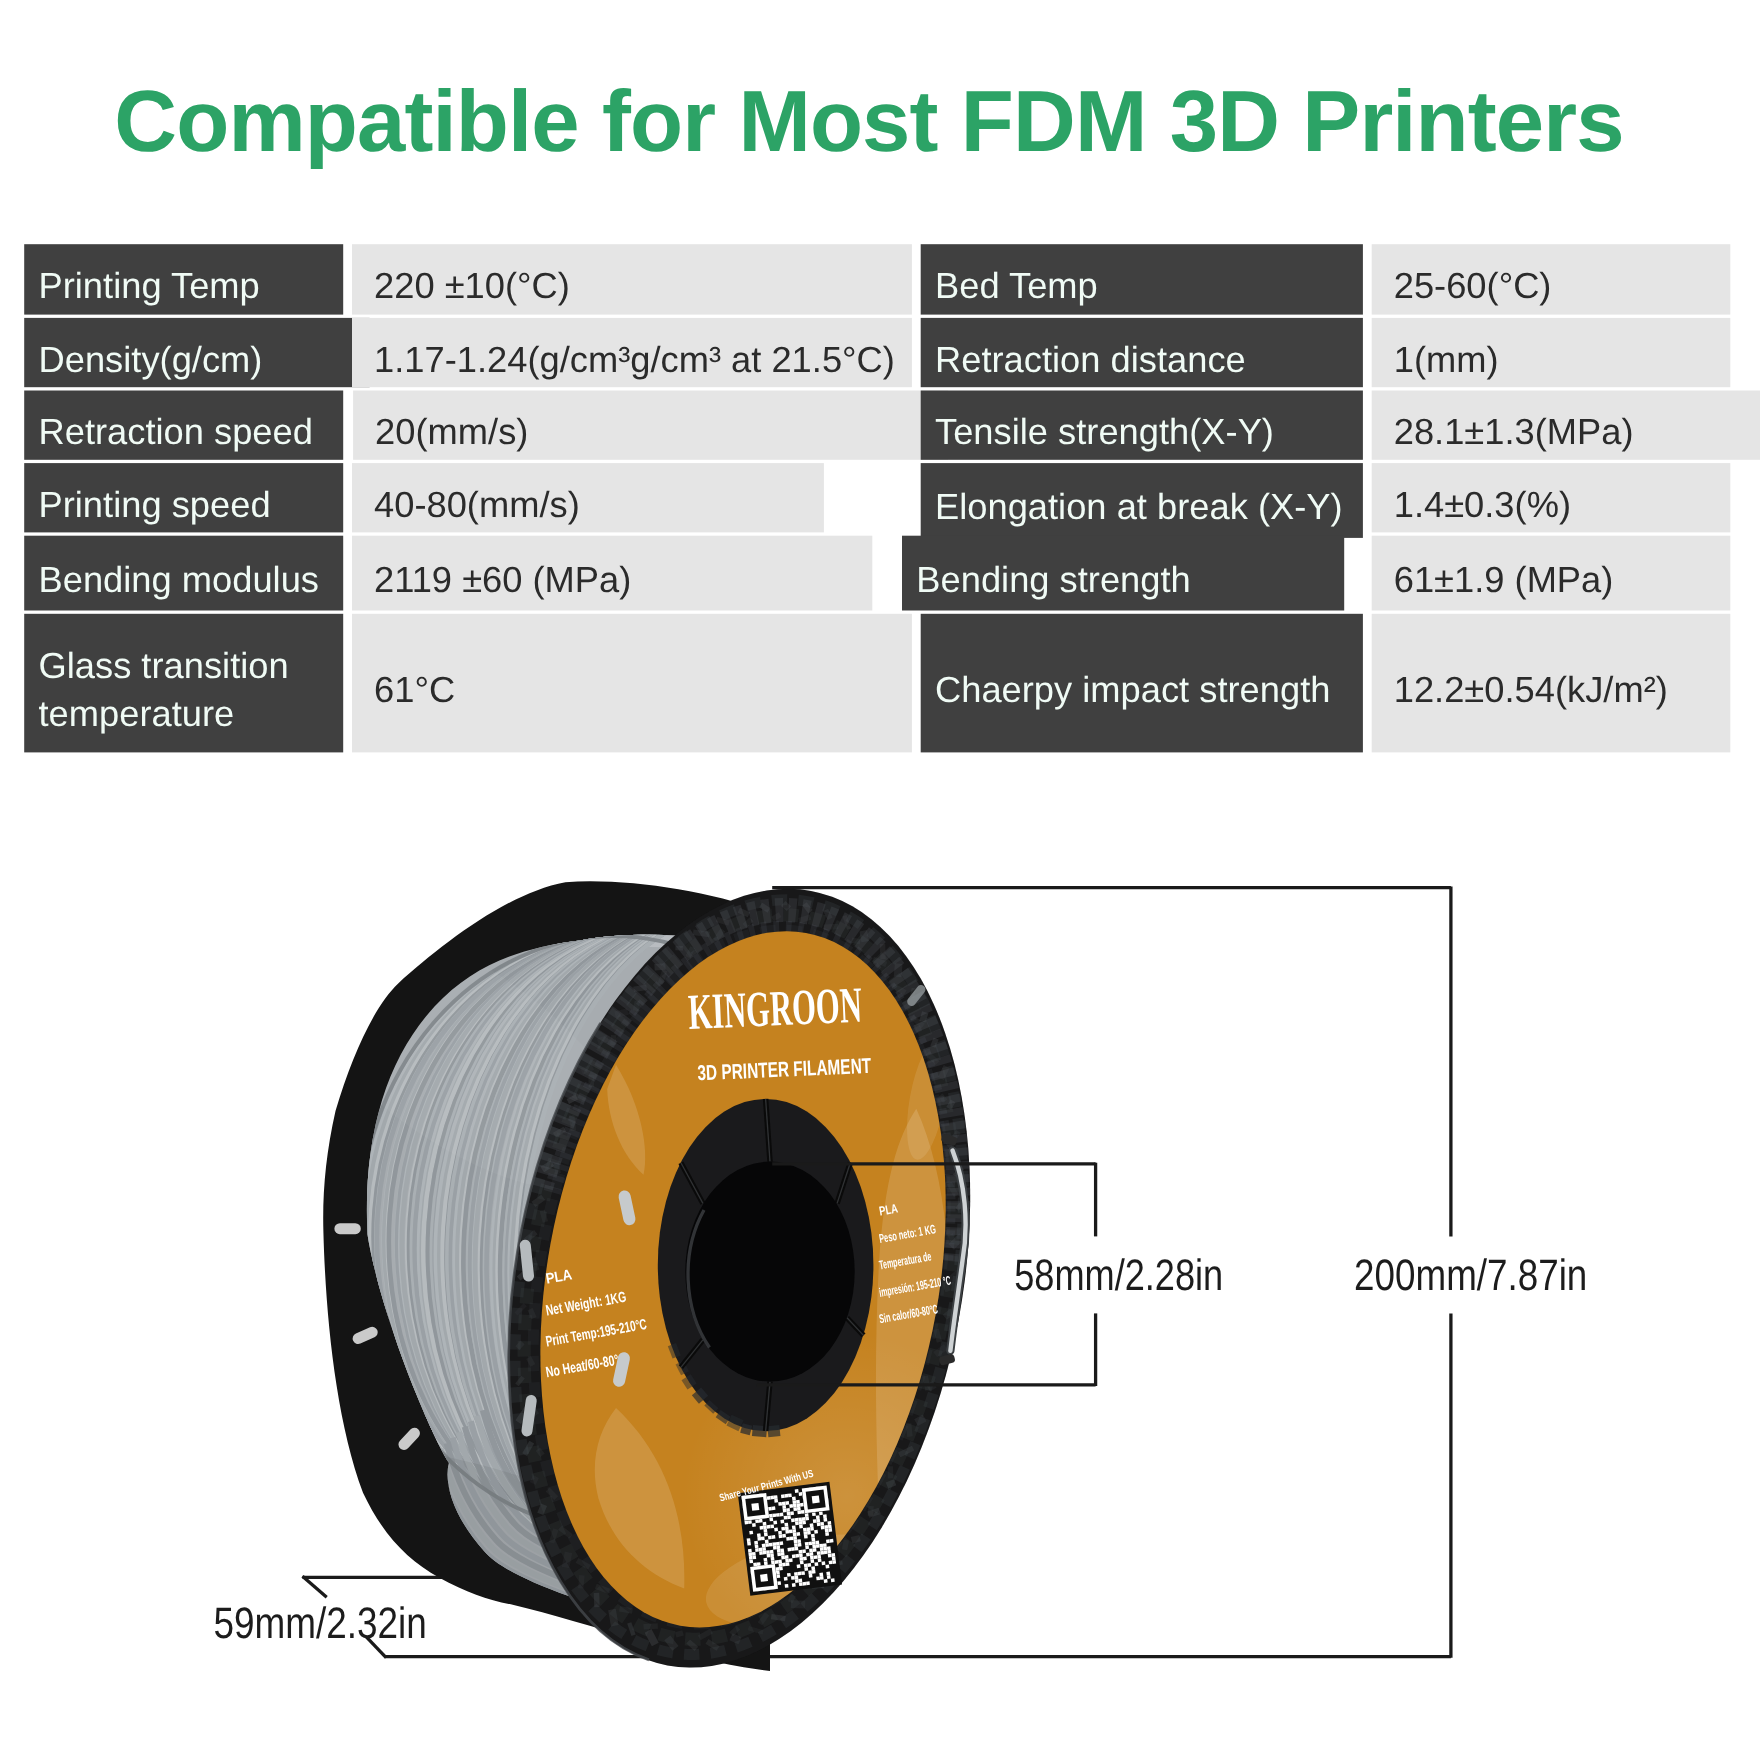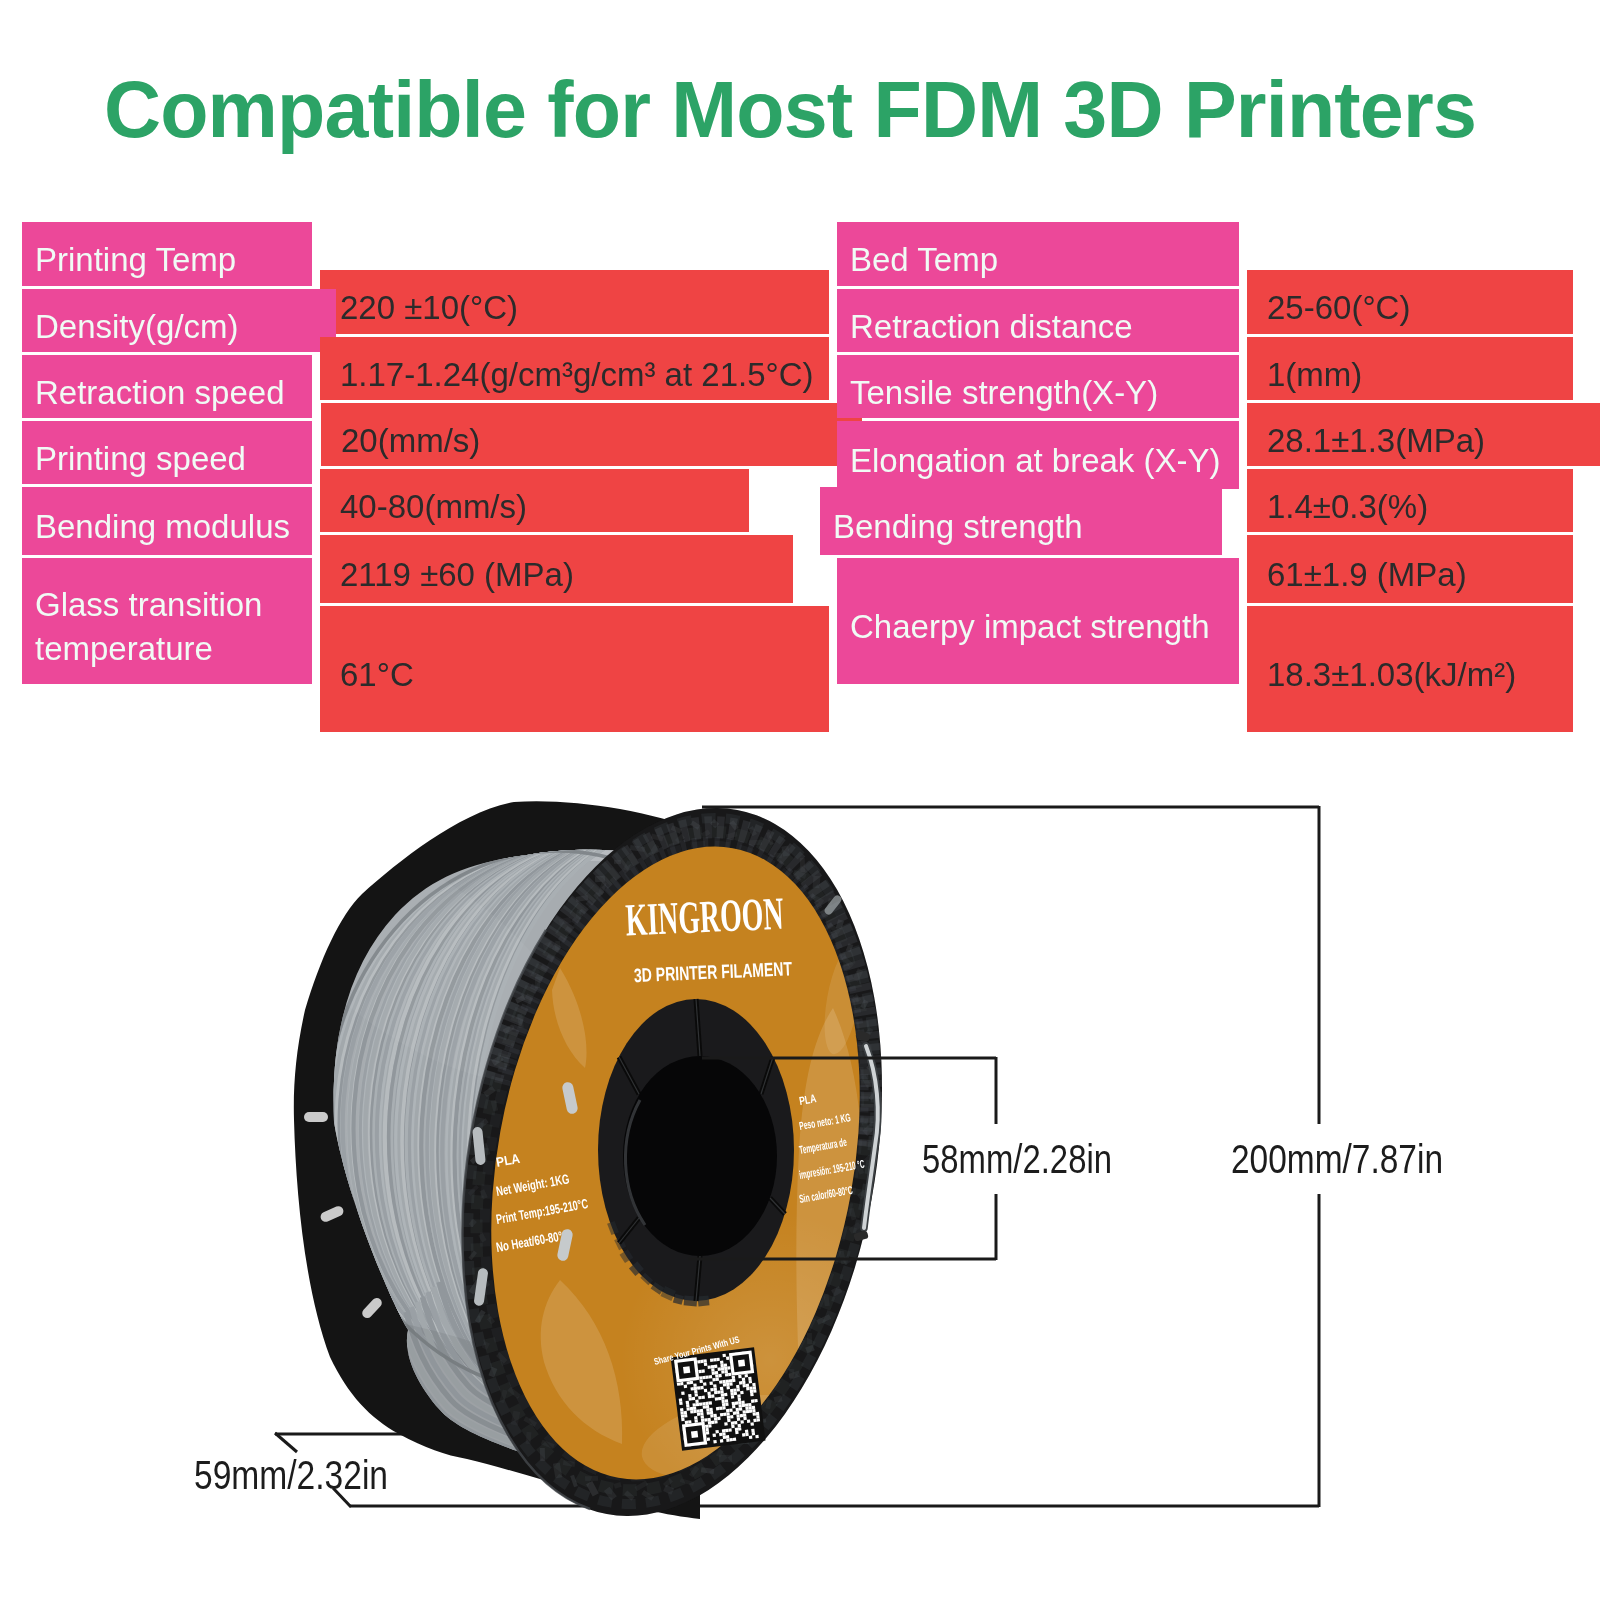--- a/index.html
+++ b/index.html
@@ -2,22 +2,22 @@
 <html><head>
 <meta charset="utf-8">
 <style>
   html,body{margin:0;padding:0;}
   body{width:1600px;height:1600px;background:#ffffff;position:relative;overflow:hidden;
        font-family:"Liberation Sans", sans-serif;}
   #title{position:absolute;left:-10px;top:64px;width:1600px;text-align:center;
          font-size:79px;font-weight:bold;color:#2ca366;letter-spacing:-0.8px;}
   .cell{position:absolute;box-sizing:border-box;display:flex;align-items:center;}
   .cell span{position:relative;top:6px;}
-  .lab{background:#ec4899;color:#f0fbf5;font-size:33px;padding-left:13px;line-height:1.33;}
-  .val{background:#ef4444;color:#2b2b2b;font-size:33px;padding-left:20px;margin-top:48px;}
+  .lab{background:#404040;color:#f0fbf5;font-size:33px;padding-left:13px;line-height:1.33;}
+  .val{background:#e5e5e5;color:#2b2b2b;font-size:33px;padding-left:20px;}
   #spool{position:absolute;left:0;top:0;width:1600px;height:1600px;}
 </style>
 </head>
 <body>
 <div id="title">Compatible for Most FDM 3D Printers</div>
 <div class="cell lab" style="left:22px;width:290px;top:222px;height:64px">
     <span>Printing Temp</span>
   </div>
 <div class="cell val" style="left:320px;width:509px;top:222px;height:64px">
     <span>220 ±10(°C)</span>
@@ -79,21 +79,21 @@
 <div class="cell lab" style="left:22px;width:290px;top:558px;height:126px">
     <span>Glass transition<br>temperature</span>
   </div>
 <div class="cell val" style="left:320px;width:509px;top:558px;height:126px">
     <span>61°C</span>
   </div>
 <div class="cell lab" style="left:837px;width:402px;top:558px;height:126px">
     <span>Chaerpy impact strength</span>
   </div>
 <div class="cell val" style="left:1247px;width:326px;top:558px;height:126px">
-    <span>18.3±1.03(kJ/m²)</span>
+    <span>12.2±0.54(kJ/m²)</span>
   </div>
 <svg id="spool" viewBox="0 0 1600 1600">
 <defs>
 <clipPath id="coilclip">
         <path d="M 527,855 C 575,846 640,850 690,858 L 700,1480 C 645,1480 580,1466 517,1451 C 478,1437 452,1424 440,1410 C 415,1382 403,1352 408,1330 C 385,1290 345,1190 334,1122 C 330,1030 352,962 395,915 C 430,878 470,862 527,855 Z"></path>
       </clipPath>
 <clipPath id="discclip">
         <ellipse cx="672" cy="1162" rx="203" ry="358" transform="rotate(10.5 672 1162)"></ellipse>
       </clipPath>
 <clipPath id="labclip">

